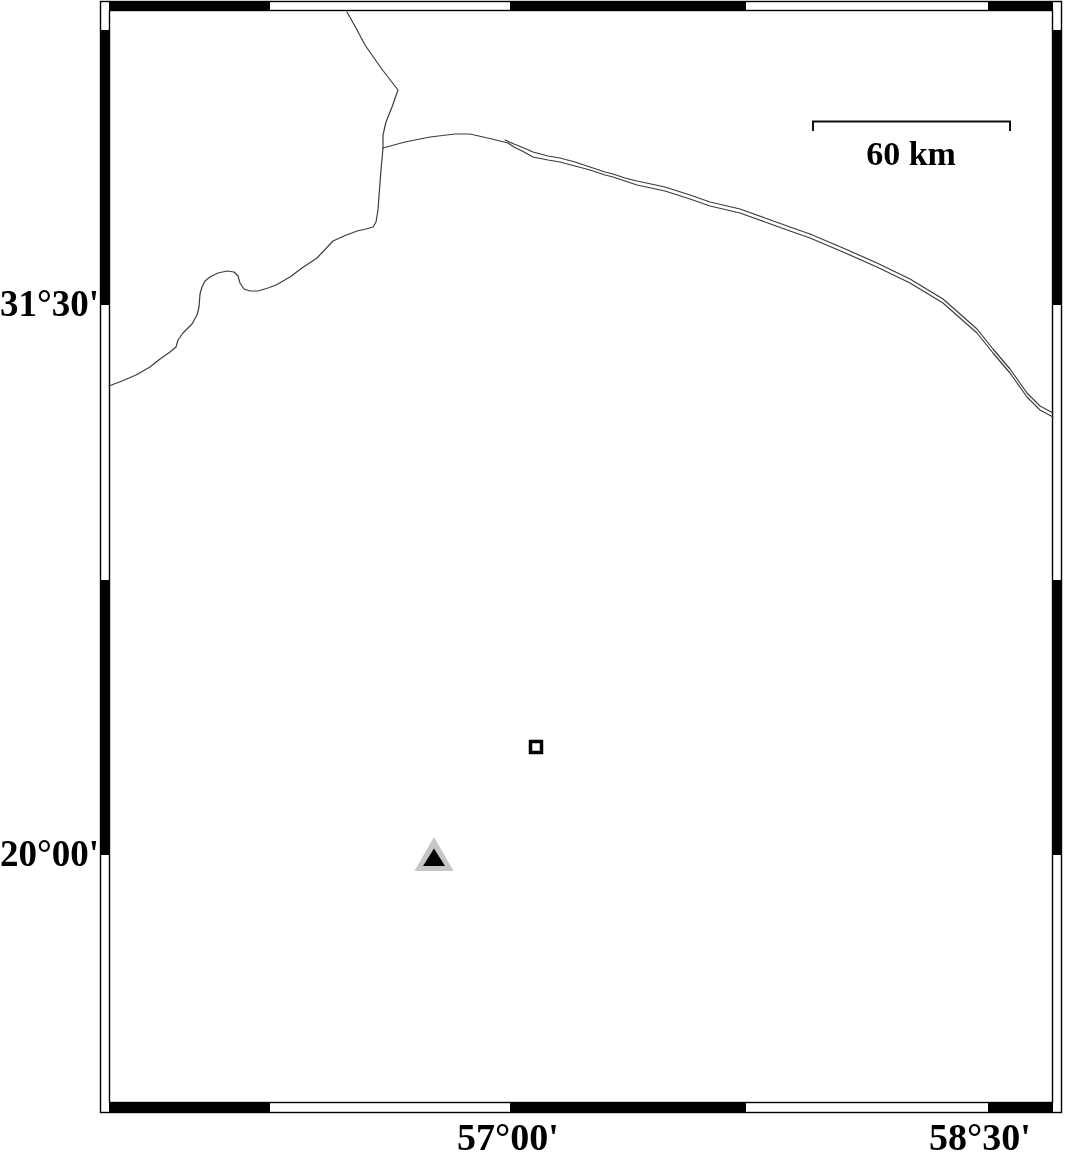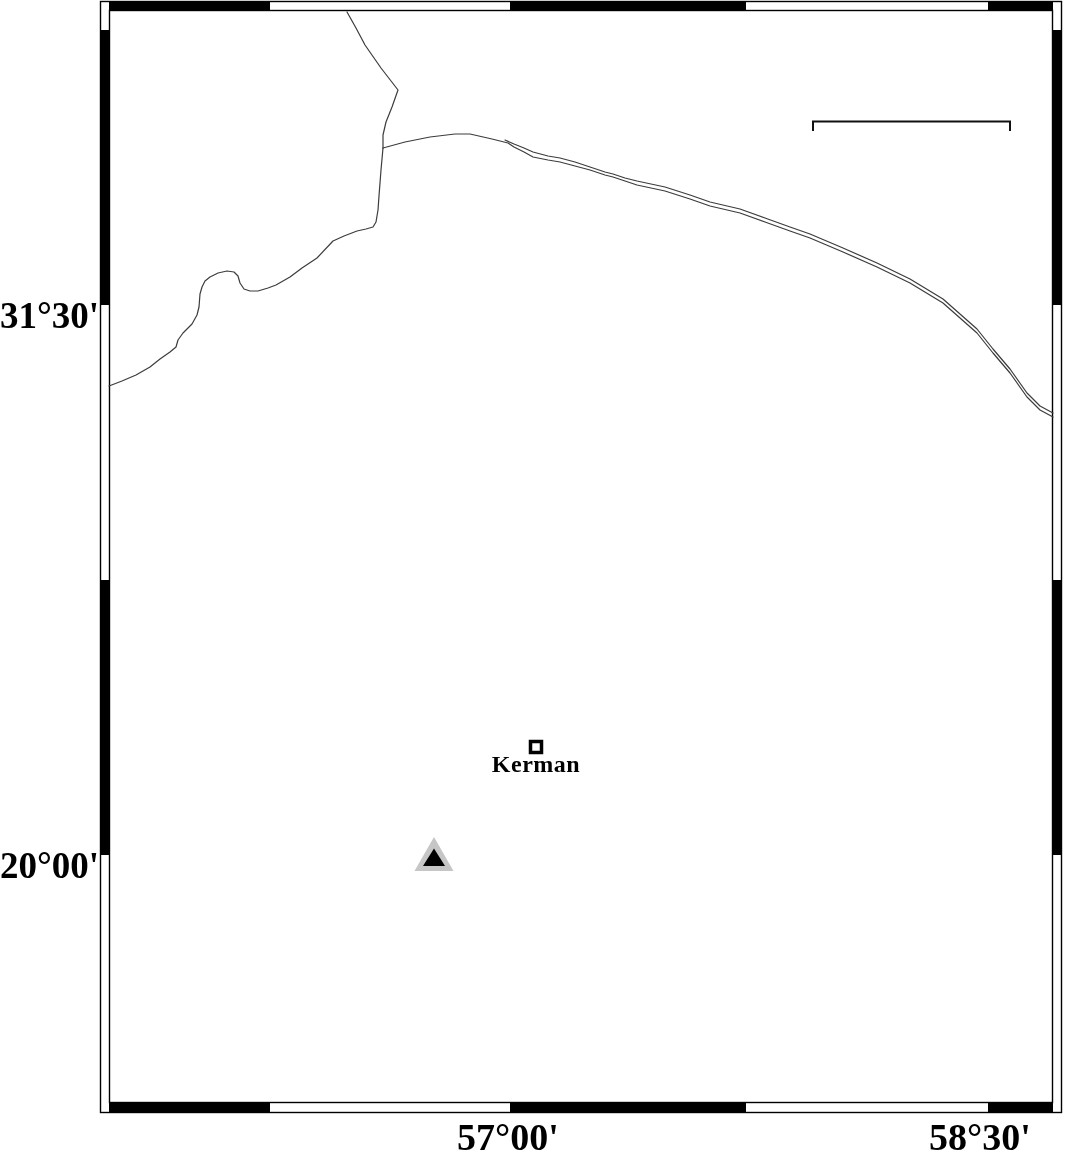--- a/index.html
+++ b/index.html
@@ -12,21 +12,21 @@
   }
   .fig svg{position:absolute;left:0;top:0;}
   .lbl{
     position:absolute;
     font-family:"Liberation Serif", serif;
     font-weight:bold;
     color:#000000;
     white-space:nowrap;
     line-height:1.1;
   }
-  .lat-lbl{left:0;width:92px;text-align:left;font-size:37px;margin-top:12px;}
+  .lat-lbl{left:0;width:92px;text-align:left;font-size:37px;}
   .lon-lbl{width:300px;text-align:center;font-size:38px;}
   .scale-lbl{left:761px;width:300px;text-align:center;font-size:34px;}
   .city-lbl{left:386px;width:300px;text-align:center;font-size:24px;letter-spacing:0.5px;}
 </style>
 </head>
 <body>
 
 <div class="fig">
 
   <svg width="1066" height="1154" viewBox="0 0 1066 1154">
@@ -80,16 +80,16 @@
       <polygon fill="#000000" points="434,848.5 423,866 445,866"></polygon>
     </g>
   </svg>
 
   <div class="lbl lat-lbl" style="top:284px">31°30'</div>
   <div class="lbl lat-lbl" style="top:834px">20°00'</div>
 
   <div class="lbl lon-lbl" style="left:358px;top:1117px">57°00'</div>
   <div class="lbl lon-lbl" style="left:830px;top:1117px">58°30'</div>
 
+  <div class="lbl scale-lbl" style="top:135px">60 km</div>
 
-  <div class="lbl city-lbl" style="top:751px">Kerman</div>
 
 </div>
 
 </body></html>

